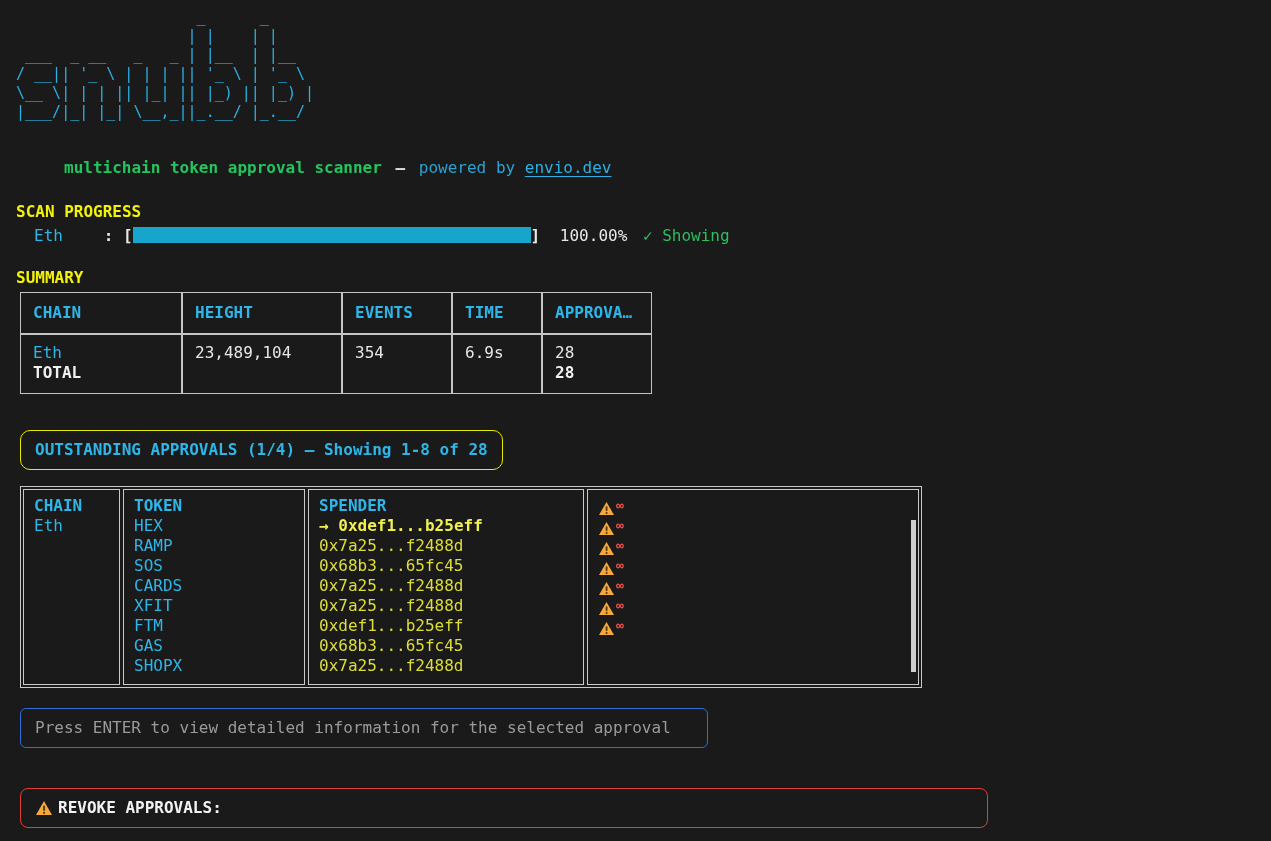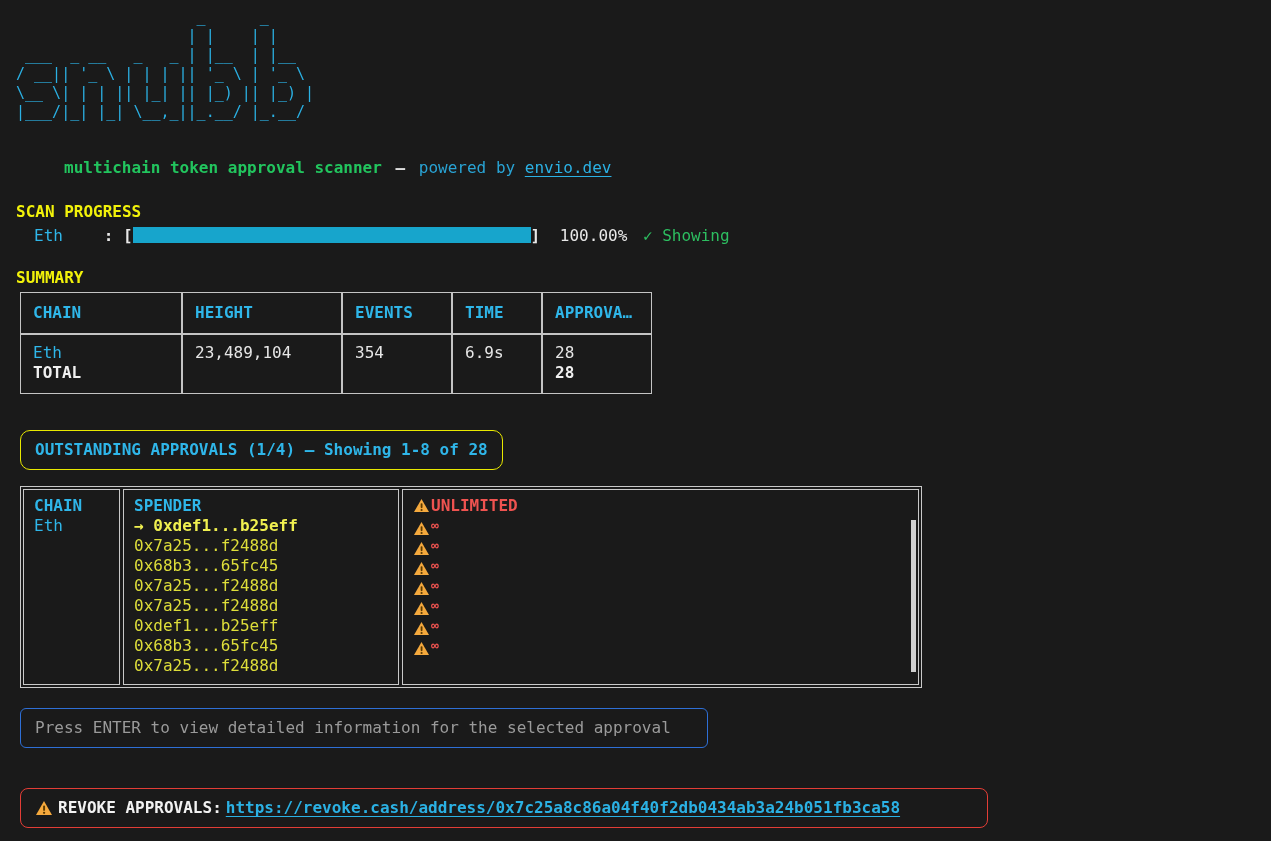--- a/index.html
+++ b/index.html
@@ -179,40 +179,48 @@
   </tbody>
 </table>
 
 <div class="outstanding-box">OUTSTANDING APPROVALS (1/4) — Showing 1-8 of 28</div>
 
 <div class="approvals-outer">
   <div class="apr-col col-chain">
     <div class="apr-hdr">CHAIN</div>
     <div class="cell chain-item">Eth</div>
   </div>
+  <div class="apr-col col-token">
+    <div class="apr-hdr">TOKEN</div>
+    <div>
+        <div class="cell token-item">HEX</div>
+        <div class="cell token-item">RAMP</div>
+        <div class="cell token-item">SOS</div>
+        <div class="cell token-item">CARDS</div>
+        <div class="cell token-item">XFIT</div>
+        <div class="cell token-item">FTM</div>
+        <div class="cell token-item">GAS</div>
+        <div class="cell token-item">SHOPX</div>
+      </div>
+  </div>
   <div class="apr-col col-spender">
     <div class="apr-hdr">SPENDER</div>
     <div>
         <div class="cell spender-item selected"><span class="arrow">→</span>&nbsp;<span>0xdef1...b25eff</span></div>
         <div class="cell spender-item">0x7a25...f2488d</div>
         <div class="cell spender-item">0x68b3...65fc45</div>
         <div class="cell spender-item">0x7a25...f2488d</div>
         <div class="cell spender-item">0x7a25...f2488d</div>
         <div class="cell spender-item">0xdef1...b25eff</div>
         <div class="cell spender-item">0x68b3...65fc45</div>
         <div class="cell spender-item">0x7a25...f2488d</div>
       </div>
   </div>
   <div class="apr-col col-amount">
     <div>
-        <div class="cell"><svg class="warn-icon" viewBox="0 0 20 18" width="17" height="15" aria-hidden="true">
-            <path d="M10 1.2 L19 16.8 H1 Z" fill="#f5a93d"></path>
-            <rect x="9" y="6.2" width="2.2" height="6" rx="1" fill="#5b3a00"></rect>
-            <circle cx="10.1" cy="14.4" r="1.3" fill="#5b3a00"></circle>
-          </svg><span class="amount-unlimited">UNLIMITED</span></div>
         <div class="cell"><svg class="warn-icon" viewBox="0 0 20 18" width="17" height="15" aria-hidden="true">
             <path d="M10 1.2 L19 16.8 H1 Z" fill="#f5a93d"></path>
             <rect x="9" y="6.2" width="2.2" height="6" rx="1" fill="#5b3a00"></rect>
             <circle cx="10.1" cy="14.4" r="1.3" fill="#5b3a00"></circle>
           </svg><span class="amount-inf">∞</span></div>
         <div class="cell"><svg class="warn-icon" viewBox="0 0 20 18" width="17" height="15" aria-hidden="true">
             <path d="M10 1.2 L19 16.8 H1 Z" fill="#f5a93d"></path>
             <rect x="9" y="6.2" width="2.2" height="6" rx="1" fill="#5b3a00"></rect>
             <circle cx="10.1" cy="14.4" r="1.3" fill="#5b3a00"></circle>
           </svg><span class="amount-inf">∞</span></div>
@@ -248,17 +256,16 @@
 
 <div class="hint-box">Press ENTER to view detailed information for the selected approval</div>
 
 <div class="revoke-box">
   <svg class="warn-icon" viewBox="0 0 20 18" width="18" height="16" aria-hidden="true">
       <path d="M10 1.2 L19 16.8 H1 Z" fill="#f5a93d"></path>
       <rect x="9" y="6.2" width="2.2" height="6" rx="1" fill="#5b3a00"></rect>
       <circle cx="10.1" cy="14.4" r="1.3" fill="#5b3a00"></circle>
     </svg>
   <span class="revoke-label">REVOKE APPROVALS:</span>
-  <a class="revoke-link">https://revoke.cash/address/0x7c25a8c86a04f40f2db0434ab3a24b051fb3ca58</a>
 </div>
 
 
 
 
 </body></html>

